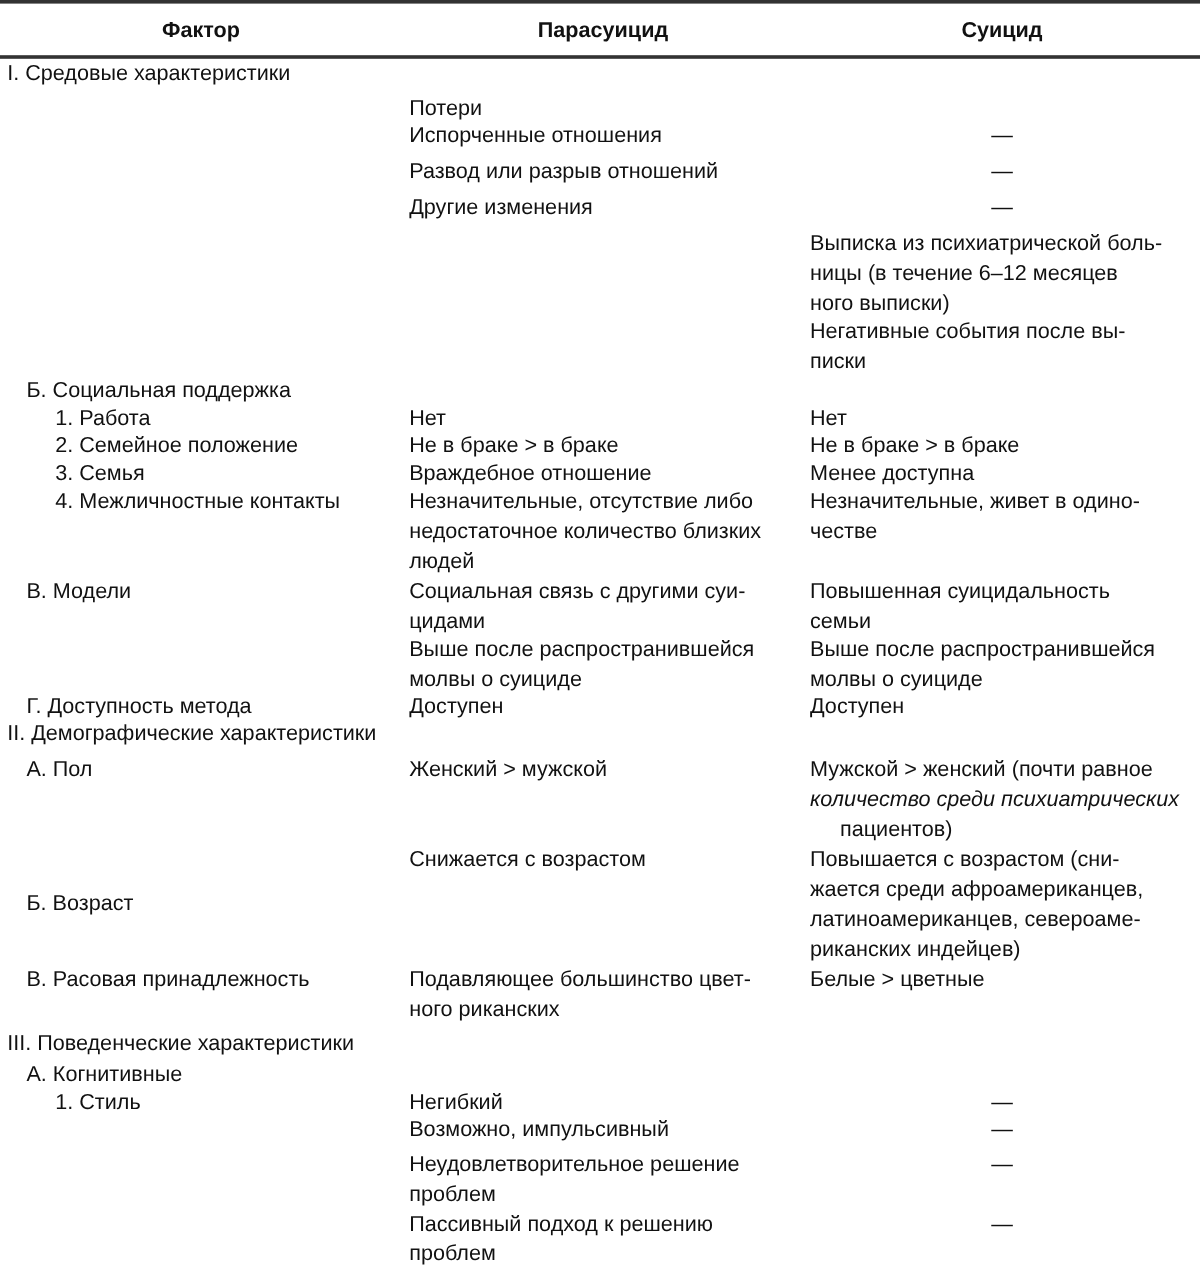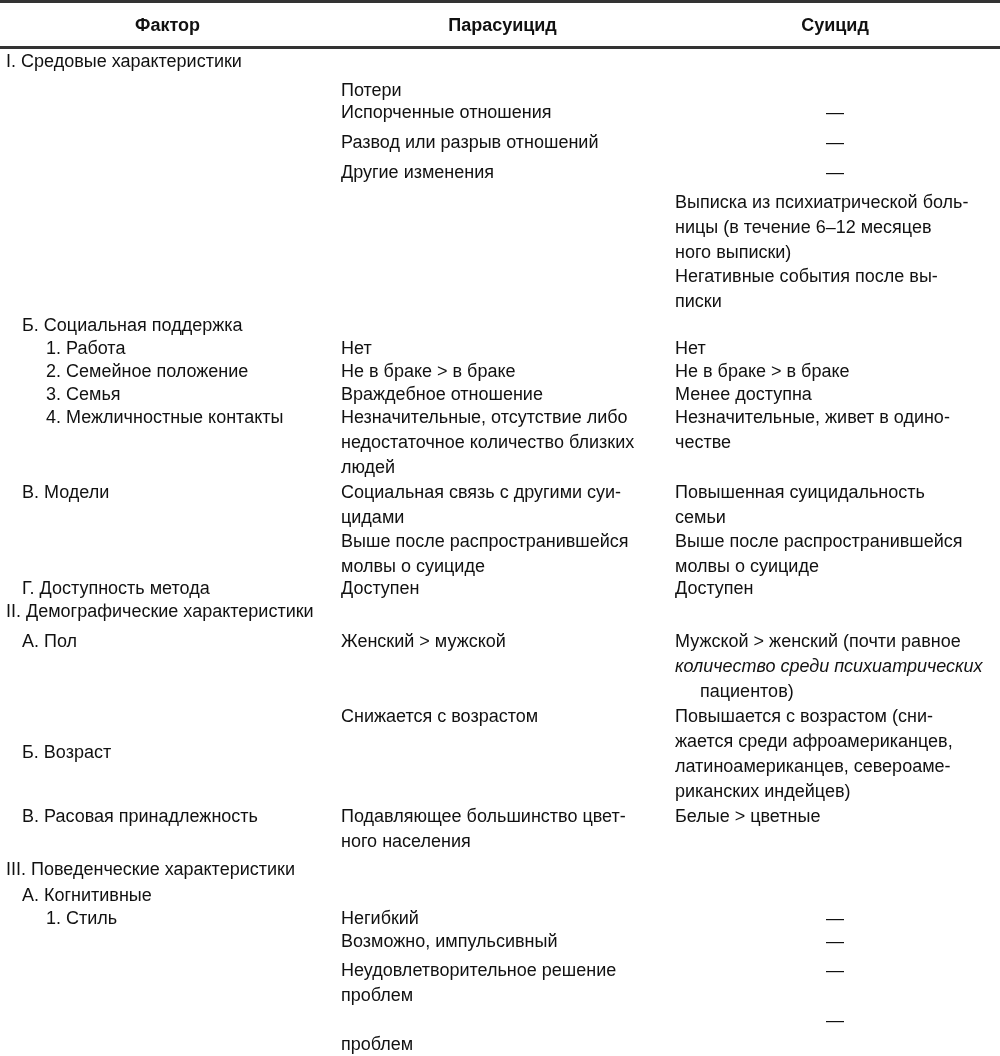--- a/index.html
+++ b/index.html
@@ -81,29 +81,30 @@
 
   <div class="t" style="left:22px;top:740px;">Б. Возраст</div>
   <div class="t" style="left:341px;top:704px;">Снижается с возрастом</div>
   <div class="t" style="left:675px;top:704px;">Повышается с возрастом (сни-</div>
   <div class="t" style="left:675px;top:729px;">жается среди афроамериканцев,</div>
   <div class="t" style="left:675px;top:754px;">латиноамериканцев, североаме-</div>
   <div class="t" style="left:675px;top:779px;">риканских индейцев)</div>
 
   <div class="t" style="left:22px;top:804px;">В. Расовая принадлежность</div>
   <div class="t" style="left:341px;top:804px;">Подавляющее большинство цвет-</div>
-  <div class="t" style="left:341px;top:829px;">ного населения</div>
+  <div class="t" style="left:341px;top:829px;">ного риканских</div>
   <div class="t" style="left:675px;top:804px;">Белые &gt; цветные</div>
 
   <div class="t sec" style="left:6px;top:857px;">III. Поведенческие характеристики</div>
   <div class="t" style="left:22px;top:883px;">А. Когнитивные</div>
   <div class="t" style="left:46px;top:906px;">1. Стиль</div>
 
   <div class="t" style="left:341px;top:906px;">Негибкий</div>
   <div class="dash" style="left:815px;top:906px;">—</div>
   <div class="t" style="left:341px;top:929px;">Возможно, импульсивный</div>
   <div class="dash" style="left:815px;top:929px;">—</div>
   <div class="t" style="left:341px;top:958px;">Неудовлетворительное решение</div>
   <div class="t" style="left:341px;top:983px;">проблем</div>
   <div class="dash" style="left:815px;top:958px;">—</div>
+  <div class="t" style="left:341px;top:1008px;">Пассивный подход к решению</div>
   <div class="t" style="left:341px;top:1032px;">проблем</div>
   <div class="dash" style="left:815px;top:1008px;">—</div>
 </div>
 
 </body></html>

